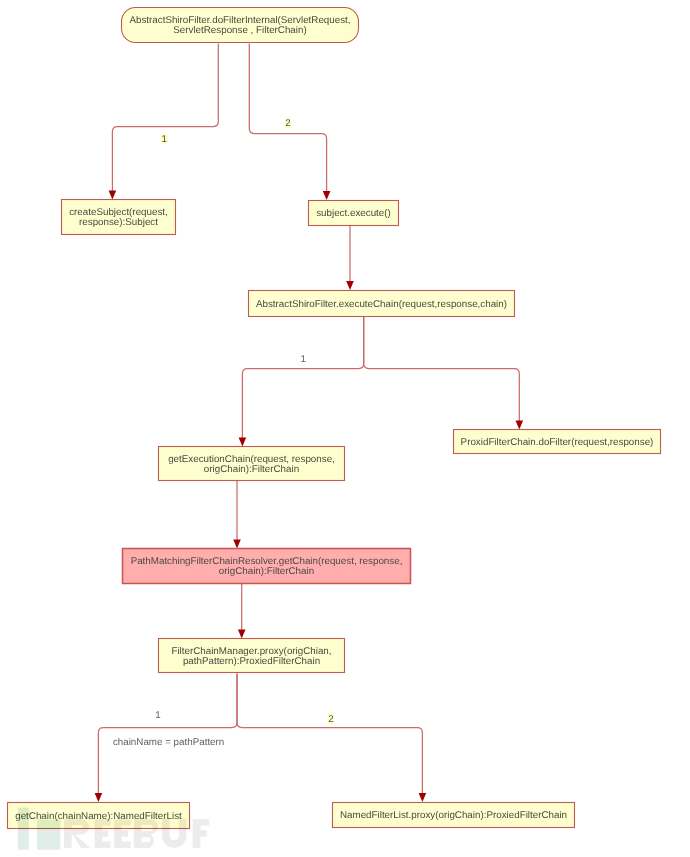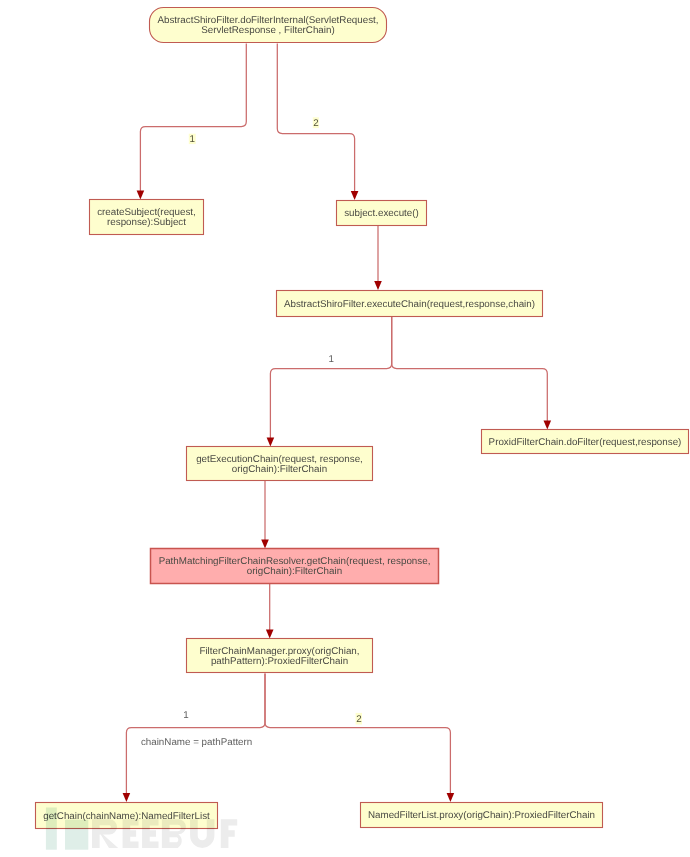--- a/index.html
+++ b/index.html
@@ -1,19 +1,19 @@
 <!DOCTYPE html>
 <html><head>
 <meta charset="utf-8">
 <title>AbstractShiroFilter call flow</title>
 <style>
   html,body{margin:0;padding:0;background:#ffffff;}
   body{width:690px;height:857px;overflow:hidden;
        font-family:"Liberation Sans",sans-serif;}
-  #stage{position:relative;width:580px;height:857px;background:#ffffff;margin-left:28px;}
+  #stage{position:relative;width:580px;height:857px;background:#ffffff;}
   svg{display:block;shape-rendering:geometricPrecision;}
   text{-webkit-font-smoothing:antialiased;text-rendering:geometricPrecision;}
   text{font-family:"Liberation Sans",sans-serif;}
 </style>
 </head>
 <body>
 
 <div id="stage">
   <svg id="flow" width="690" height="857" viewBox="0 0 690 857" xmlns="http://www.w3.org/2000/svg">
     <g id="layer-edges">

